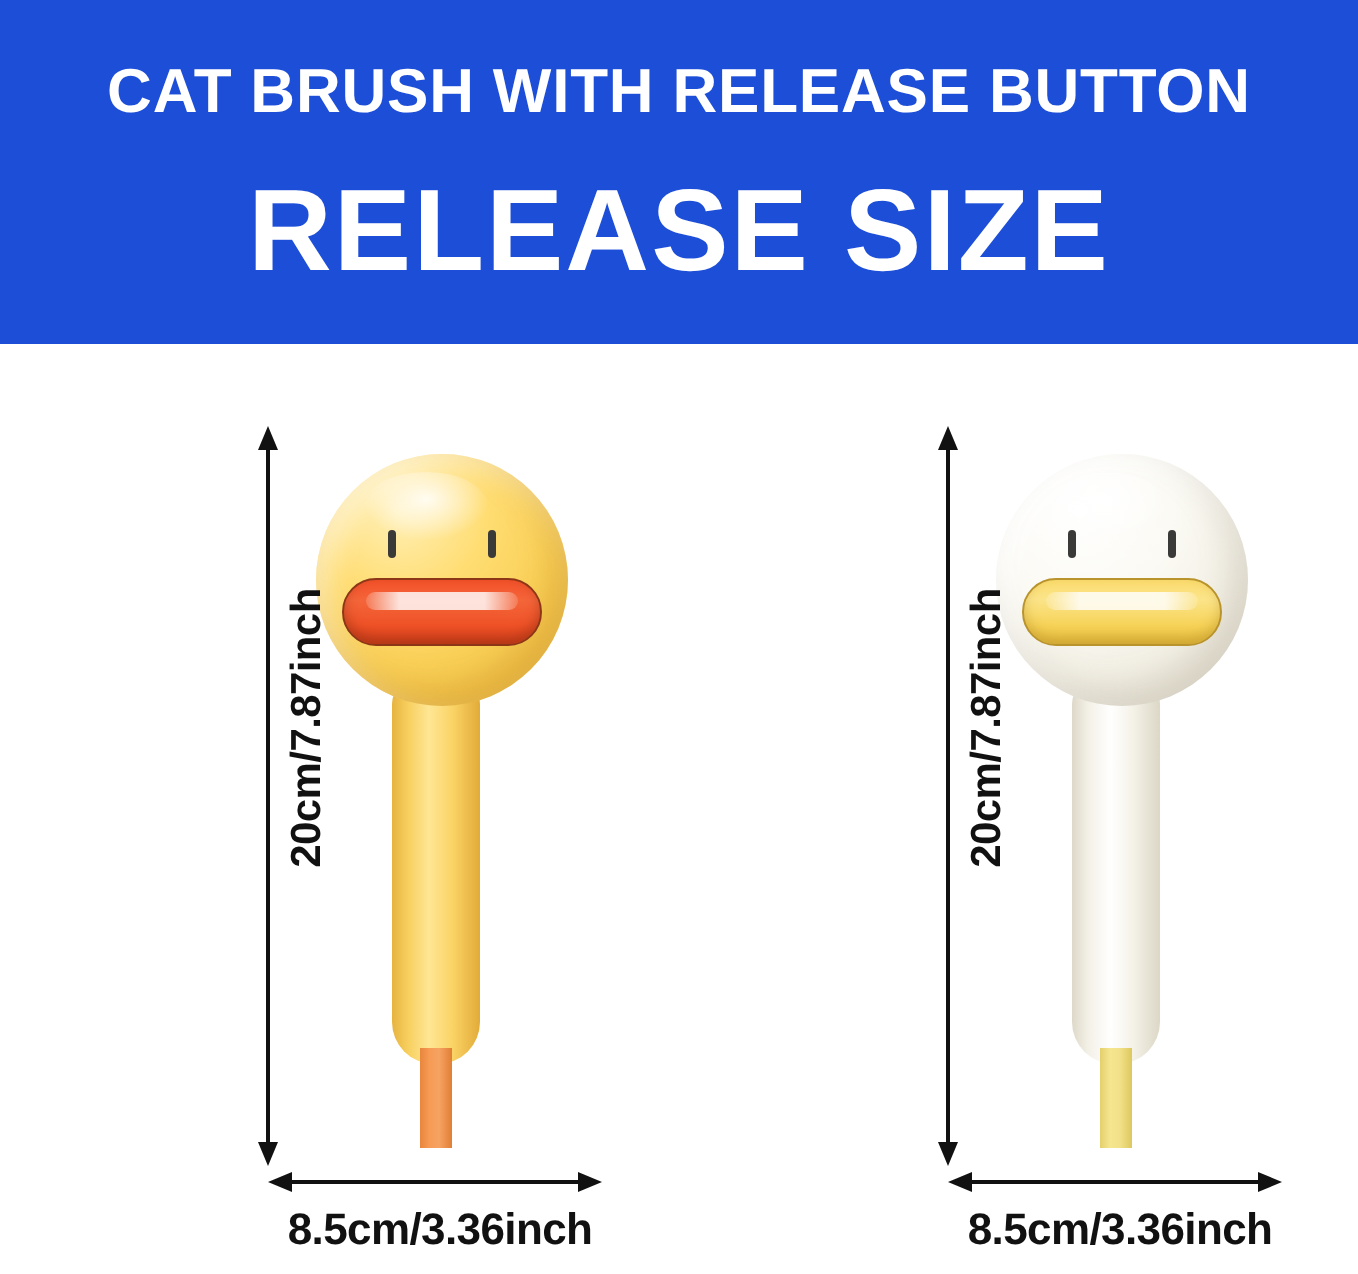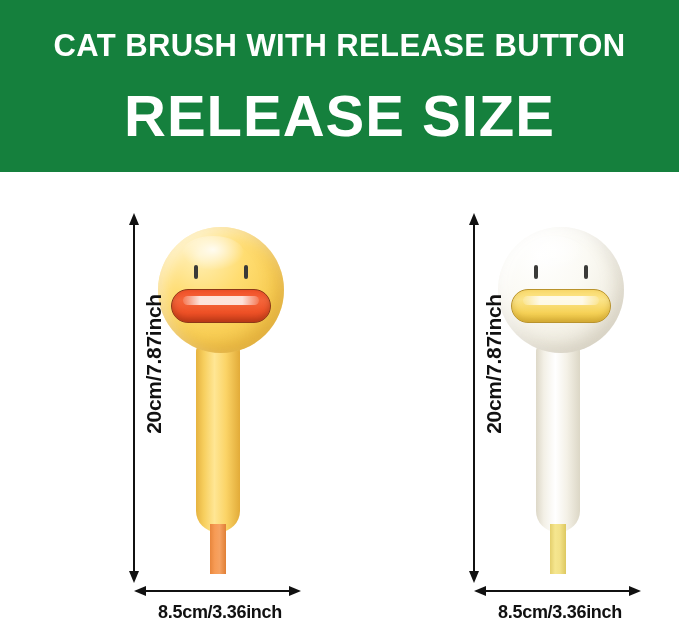--- a/index.html
+++ b/index.html
@@ -15,21 +15,21 @@
     position: relative;
   }
 
   
   .header-banner {
     position: absolute;
     left: 0;
     top: 0;
     width: 679px;
     height: 172px;
-    background: #15803d;
+    background: #1d4ed8;
     box-sizing: border-box;
   }
   .header-title-small {
     position: absolute;
     left: 0;
     top: 30px;
     width: 679px;
     text-align: center;
     color: #ffffff;
     font-family: "Liberation Sans", sans-serif;
@@ -144,21 +144,21 @@
   }
   .hdim-label {
     position: absolute;
     left: 120px;
     top: 430px;
     width: 200px;
     text-align: center;
     color: #111111;
     font-family: "Liberation Sans", sans-serif;
     font-weight: bold;
-    font-size: 18px;
+    font-size: 22px;
     white-space: nowrap;
     letter-spacing: -0.3px;
   }
 
   
   .brush {
     position: absolute;
     left: 0;
     top: 0;
     width: 340px;

